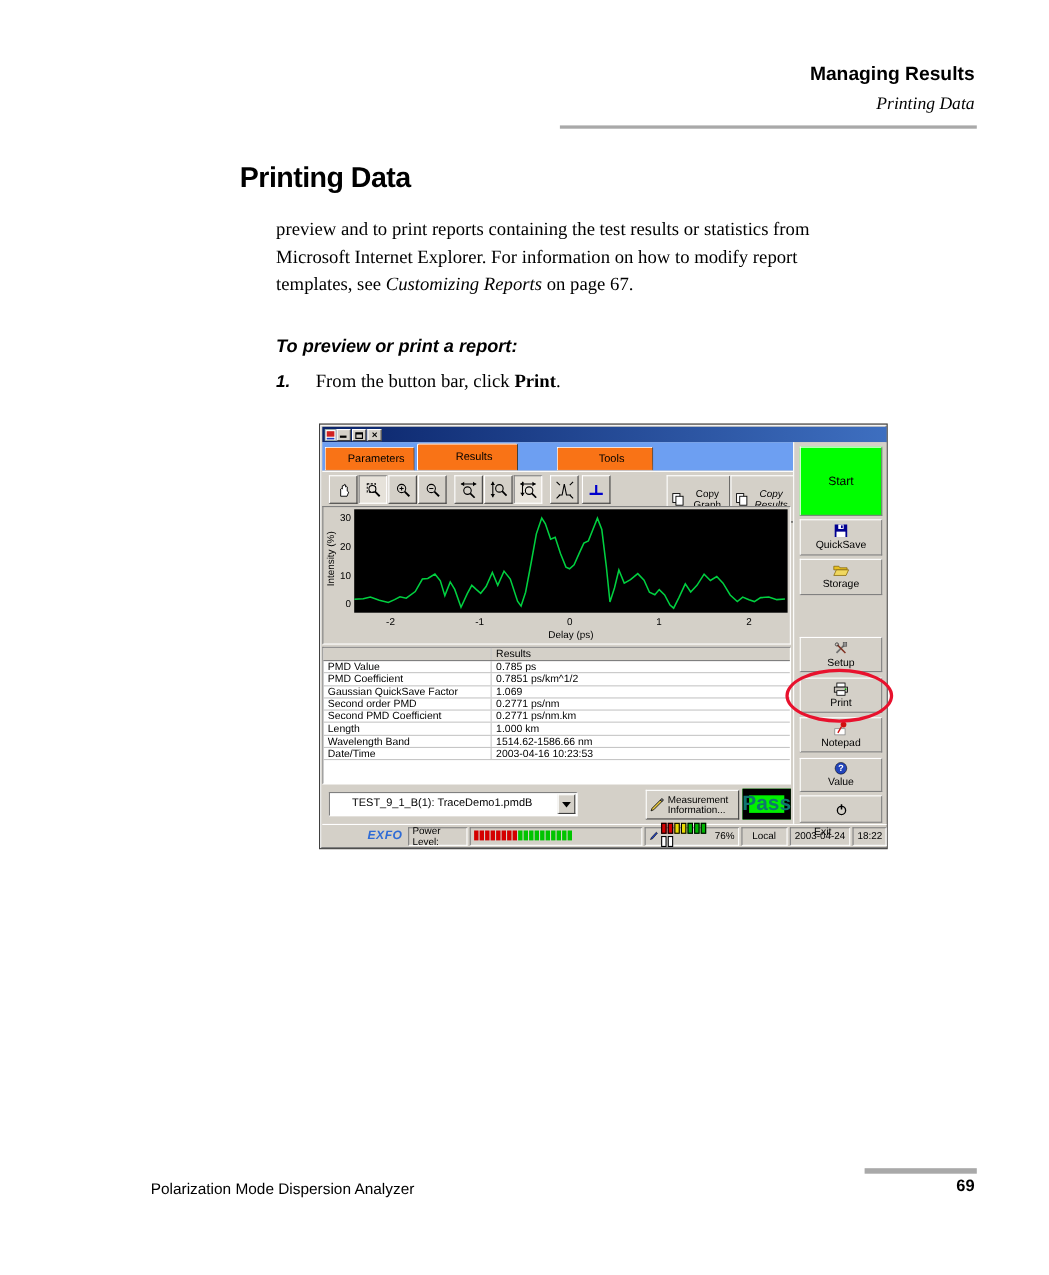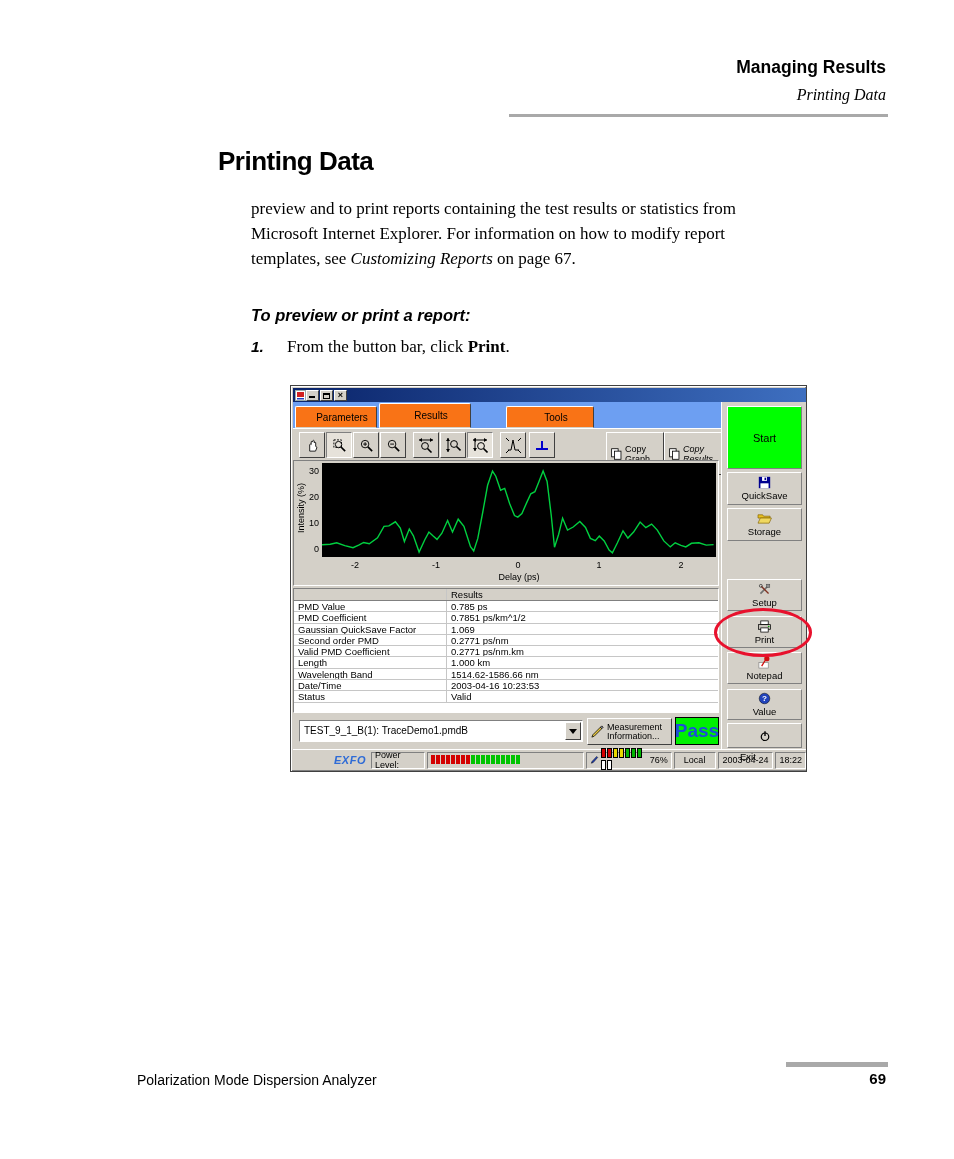--- a/index.html
+++ b/index.html
@@ -40,50 +40,50 @@
   .tab { position:absolute; background:#f97316; border:1px solid; border-color:#fff #404040 #d4d0c8 #fff;
          border-radius:2px 2px 0 0; text-align:center; font-size:10px;padding-left:12px; }
   .tab-side { top:4px; height:22px; padding-top:5px; z-index:1; }
   .tab-active { top:1px; height:25px; padding-top:6px; z-index:2; }
 
   .toolbar { position:absolute; left:2px; top:42px; width:428px; height:32px; background:#d4d0c8; border-top:1px solid #fff; }
   .tbtn { position:absolute; top:3px; width:26px; height:26px; background:#d4d0c8; border:1px solid; border-color:#fff #404040 #404040 #fff;
           display:flex; align-items:center; justify-content:center; padding:0; }
   .tbtn.pressed { border-color:#808080 #fff #fff #808080; background:#e6e2da; }
   .cbtn { position:absolute; top:3px; height:43px; width:58px; background:#d4d0c8; border:1px solid; border-color:#fff #404040 #404040 #fff;
-          display:flex; align-items:center; font-size:9px; line-height:10px; padding-left:3px; text-align:left; gap:2px; }
+          display:flex; align-items:center; font-size:9px; line-height:10px; padding-left:3px; text-align:center; gap:2px; }
 
   .chartpanel { position:absolute; left:2px; top:74px; width:426px; height:126px; background:#d4d0c8;
                 border:1px solid; border-color:#808080 #fff #fff #808080; }
   .plot { position:absolute; left:28px; top:2px; width:394px; height:94px; background:#000; }
   .ylab { position:absolute; left:-38px; top:42px; width:90px; text-align:center; font-size:9px;
           transform:rotate(-90deg); transform-origin:center; }
   .ytick { position:absolute; width:22px; text-align:right; font-size:9px; left:3px; }
   .xtick { position:absolute; top:99px; width:24px; text-align:center; font-size:9px; }
   .xlab  { position:absolute; top:111px; left:165px; width:120px; text-align:center; font-size:9px; }
 
   .rtable { position:absolute; left:2px; top:202px; width:426px; height:125px; background:#fff;
             border:1px solid; border-color:#808080 #fff #fff #808080; font-size:9.5px; }
   .trow { display:flex; height:11.3px; line-height:11px; border-bottom:1px solid #c6c6c6; }
   .trow.head { background:#d4d0c8; border-bottom:1px solid #808080; height:12px; }
   .tlabel { width:153px; padding-left:4px; border-right:1px solid #c6c6c6; overflow:hidden; white-space:nowrap; }
   .tvalue { flex:1; padding-left:4px; overflow:hidden; white-space:nowrap; }
 
   .filerow { position:absolute; left:2px; top:329px; width:428px; height:34px; background:#d4d0c8; }
-  .combo { position:absolute; left:6px; top:5px; width:284px; height:22px; background:#fff;
-           border:1px solid; border-color:#808080 #fff #fff #808080; font-size:10px; line-height:20px; padding-left:4px; }
+  .combo { position:absolute; left:6px; top:5px; width:226px; height:22px; background:#fff;
+           border:1px solid; border-color:#808080 #fff #fff #808080; font-size:10px; line-height:20px; padding-left:20px; }
   .combo .arrow { position:absolute; right:1px; top:1px; width:16px; height:18px; background:#d4d0c8;
                   border:1px solid; border-color:#fff #404040 #404040 #fff; display:flex; align-items:center; justify-content:center; }
   .combo .arrow i { width:0; height:0; border-left:4px solid transparent; border-right:4px solid transparent; border-top:5px solid #000; }
   .measbtn { position:absolute; left:294px; top:3px; width:85px; height:27px; background:#d4d0c8;
              border:1px solid; border-color:#fff #404040 #404040 #fff; display:flex; align-items:center; gap:2px;
              font-size:9px; line-height:9px; text-align:left; padding-left:2px; }
-  .pass { position:absolute; left:382px; top:2px; width:44px; height:28px; background:#00f000; color:#1d4ed8;
+  .pass { position:absolute; left:382px; top:2px; width:44px; height:28px; background:#00f000; color:#0f766e;
           font:bold 19px "Liberation Sans",sans-serif; display:flex; align-items:center; justify-content:center;
-          border:1px solid #000000; }
+          border:6px solid #000000; }
 
   .statusbar { position:absolute; left:2px; top:363px; width:513px; height:21px; background:#d4d0c8;
                border-top:1px solid #fff; display:flex; align-items:center; font-size:9px;padding-left:36px; }
   .scell { height:17px; margin-left:2px; border:1px solid; border-color:#808080 #fff #fff #808080;
            display:flex; align-items:center; justify-content:center; padding:0 3px; }
   .exfo { color:#2e6bd6; font:bold italic 11px "Liberation Sans",sans-serif; letter-spacing:0.5px; border:none; }
   .pwrtrack { width:176px; justify-content:flex-start; background:#d4d0c8; }
   .pwrtrack i { display:inline-block; width:4px; height:9px; margin-right:1px; }
   .batt i { display:inline-block; width:5px; height:10px; border:1px solid #000; margin-right:1px; }
 
@@ -258,38 +258,34 @@
         </div>
       <div class="trow">
           <div class="tlabel">Gaussian QuickSave Factor</div>
           <div class="tvalue">1.069</div>
         </div>
       <div class="trow">
           <div class="tlabel">Second order PMD</div>
           <div class="tvalue">0.2771 ps/nm</div>
         </div>
       <div class="trow">
-          <div class="tlabel">Valid PMD Coefficient</div>
+          <div class="tlabel">Second PMD Coefficient</div>
           <div class="tvalue">0.2771 ps/nm.km</div>
         </div>
       <div class="trow">
           <div class="tlabel">Length</div>
           <div class="tvalue">1.000 km</div>
         </div>
       <div class="trow">
           <div class="tlabel">Wavelength Band</div>
           <div class="tvalue">1514.62-1586.66 nm</div>
         </div>
       <div class="trow">
           <div class="tlabel">Date/Time</div>
           <div class="tvalue">2003-04-16 10:23:53</div>
-        </div>
-      <div class="trow">
-          <div class="tlabel">Status</div>
-          <div class="tvalue">Valid</div>
         </div>
     </div>
 
     <div class="filerow">
       <div class="combo">
         <span>TEST_9_1_B(1): TraceDemo1.pmdB</span>
         <span class="arrow">
             <i></i>
           </span>
       </div>

